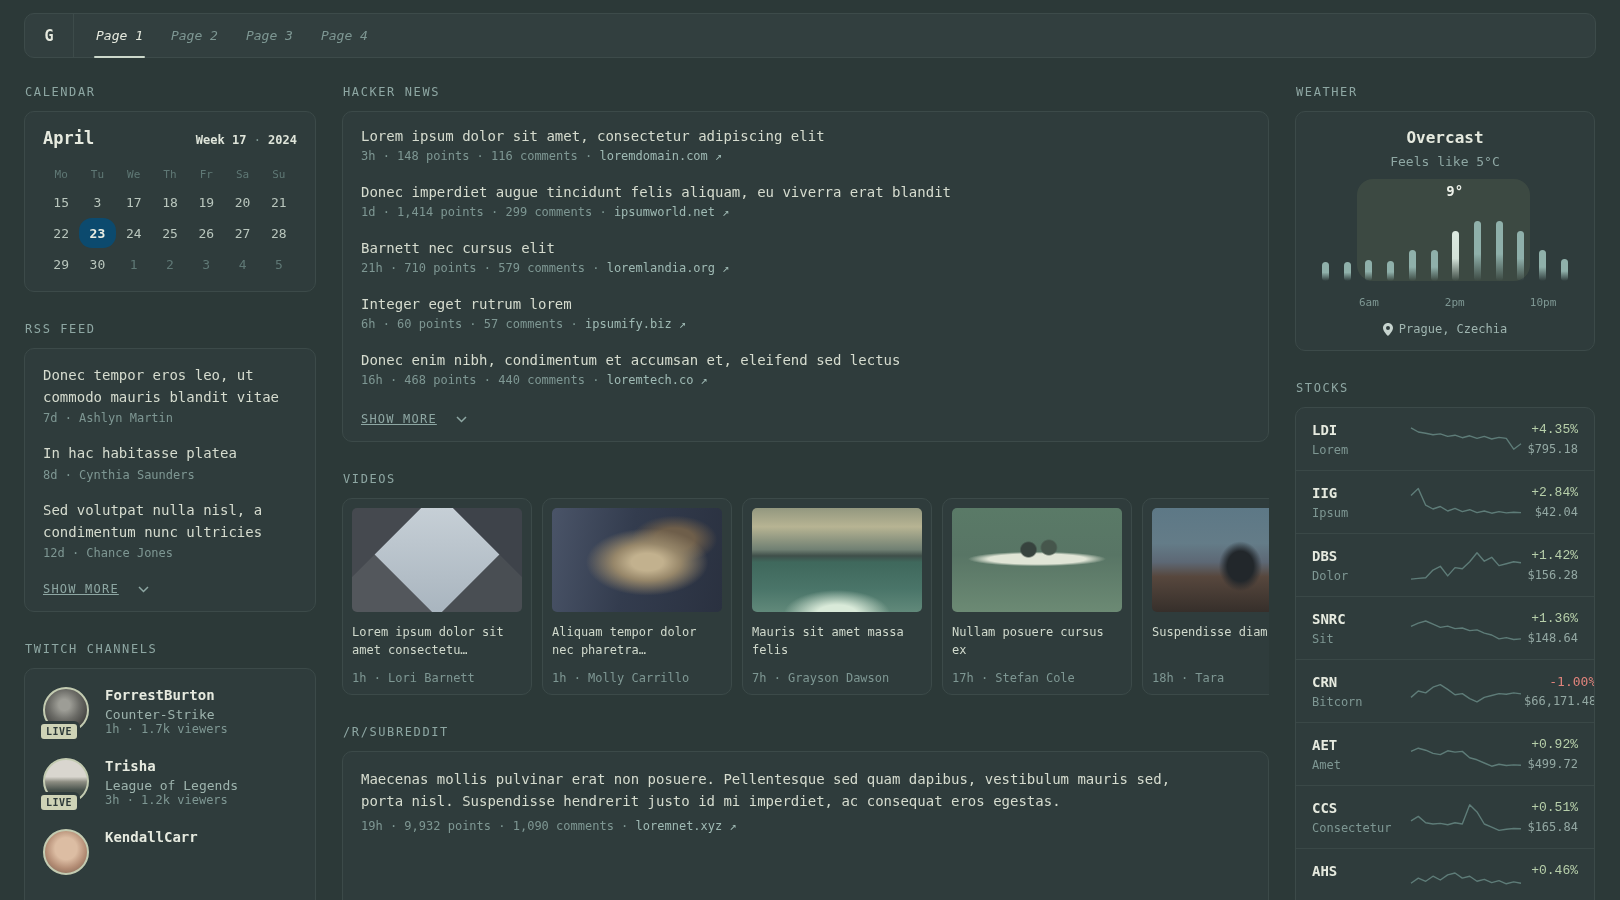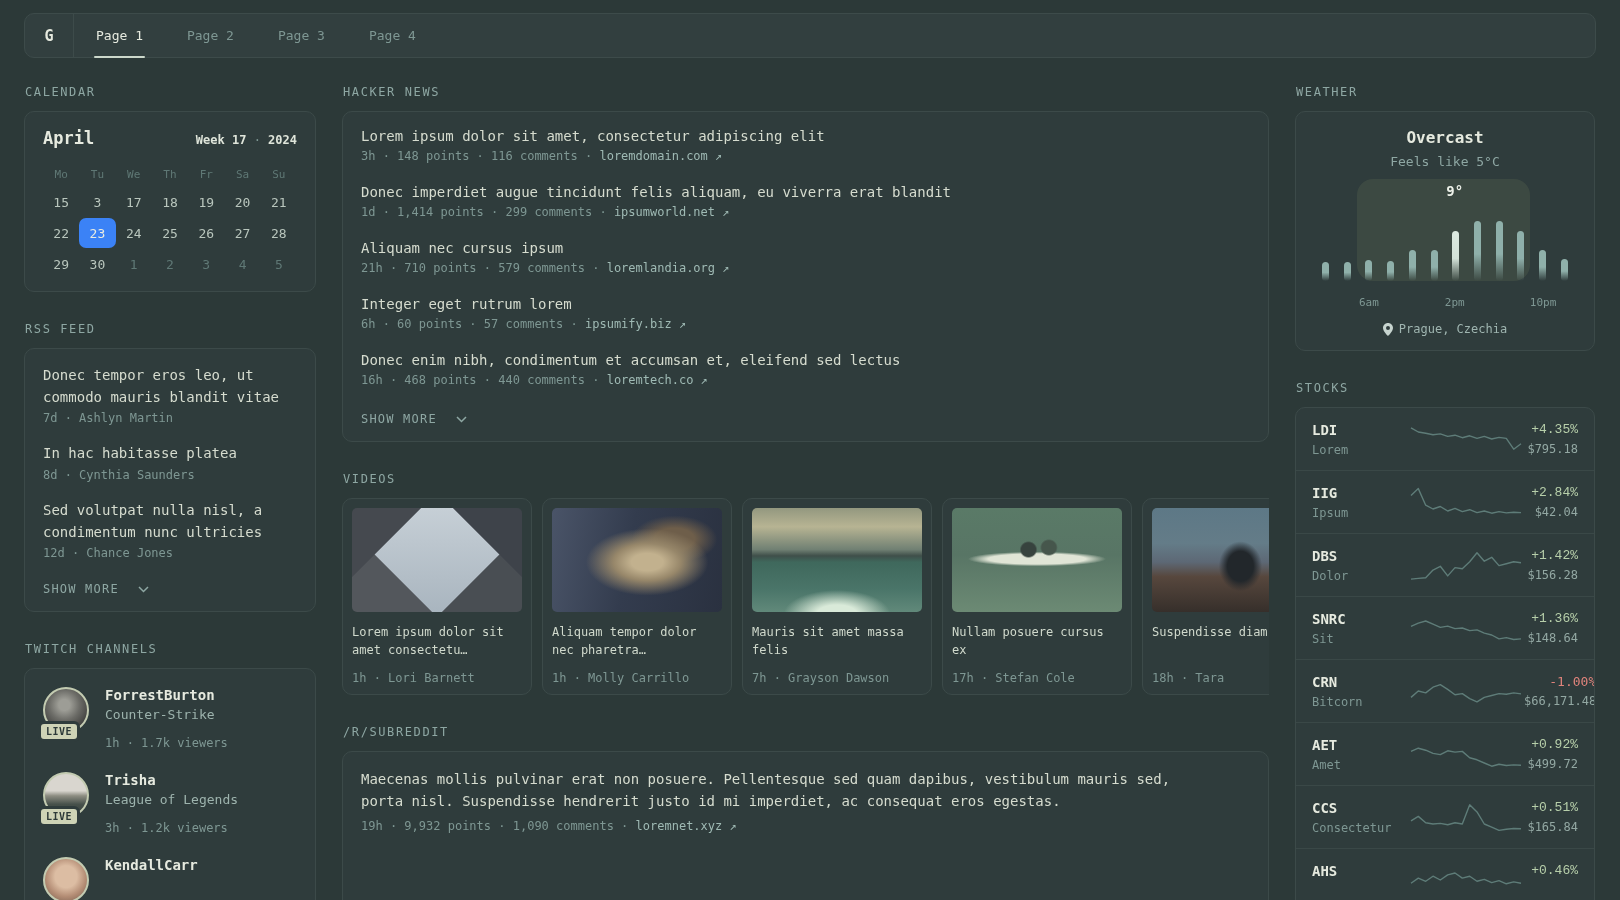--- a/index.html
+++ b/index.html
@@ -13,73 +13,73 @@
 
   
   .nav {
     height:45px; background:#323f3f; border:1px solid #3d4b4a; border-radius:10px;
     display:flex; align-items:stretch;
   }
   .nav-logo {
     width:49px; display:flex; align-items:center; justify-content:center;
     color:#e6eadf; font-weight:bold; font-size:15px; border-right:1px solid #3d4b4a;
   }
-  .nav-tabs { display:flex; padding-left:22px; gap:44px; }
+  .nav-tabs { display:flex; padding-left:22px; gap:28px;font-style:italic; }
   .tab { position:relative; display:flex; align-items:center; font-size:13px; color:#7e9793; cursor:pointer; }
   .tab.active { color:#e6eadf; }
   .tab.active::after {
     content:""; position:absolute; left:-2px; right:-2px; bottom:-1px; height:2px;
     background:#ccd8cb; border-radius:1px;
   }
 
   
   .columns {
     display:grid; grid-template-columns:292px 927px 300px; column-gap:26px;
     margin-top:27px; align-items:start;
   }
   .section { margin-bottom:30px; }
   .section-title { font-size:12px; letter-spacing:1.6px; color:#8ea7a3; margin:0 0 12px 1px; }
   .card { background:#2f3c3c; border:1px solid #3c4a49; border-radius:10px; }
 
   .show-more {
     display:inline-flex; align-items:center; gap:19px; font-size:12px; letter-spacing:1.2px;
-    color:#8ea7a3; cursor:pointer; margin-top:2px;
+    color:#8ea7a3; cursor:pointer; margin-top:2px;text-decoration:underline;
   }
 
   
   .cal-card { padding:16px 18px 12px; }
   .cal-head { display:flex; justify-content:space-between; align-items:baseline; }
   .cal-month { font-size:17px; font-weight:bold; color:#e6eadf; }
   .cal-week { font-size:12px; font-weight:bold; color:#dfe5da; }
   .cal-sep { color:#7e9793; font-weight:normal; }
   .cal-grid { display:grid; grid-template-columns:repeat(7,1fr); margin-top:14px; row-gap:1px; }
   .cal-cell { height:30px; display:flex; align-items:center; justify-content:center; font-size:13px; color:#b9c6bd; }
   .cal-wd { color:#5f7875; font-size:11px; height:24px; }
   .cal-day.dim { color:#5f7875; }
-  .cal-day.selected { background:#3b82f6; border-radius:7px; color:#e9ece2; font-weight:normal; }
+  .cal-day.selected { background:#0c4a6e; border-radius:13px; color:#e9ece2; font-weight:bold; }
 
   
   .rss-card { padding:16px 18px 14px; }
   .feed-item { margin-bottom:18px; }
   .feed-title { font-size:14px; line-height:1.55; color:#d6dccf; cursor:pointer; }
   .feed-meta { font-size:12px; color:#7e9793; margin-top:3px; }
 
   
   .tw-card { padding:18px 18px 14px; min-height:228px; }
   .tw-row { display:flex; gap:16px; margin-bottom:22px; cursor:pointer; }
   .tw-av-wrap { position:relative; width:46px; height:46px; flex:none; }
   .tw-avatar { width:46px; height:46px; border-radius:50%; border:2px solid #c3cbb1; }
   .live-badge {
     position:absolute; left:-5px; bottom:-9px; background:#ced3b6; color:#2c3938;
     font-size:10px; font-weight:bold; letter-spacing:.5px; padding:2px 5px;
     border-radius:6px; border:3px solid #2f3c3c;
   }
   .tw-name { font-size:14px; font-weight:bold; color:#e6eadf; }
   .tw-game { font-size:13px; color:#9db3ad; margin-top:4px; }
-  .tw-meta { font-size:12px; color:#7e9793; margin-top:14px; }
+  .tw-meta { font-size:12px; color:#7e9793; margin-top:0; }
   .av-0 { background:radial-gradient(circle at 46% 38%,#9d9d96 0 16%,#6c6c67 44%,#3d3d3b 78%); }
   .av-1 { background:linear-gradient(180deg,#d9d6cf 0 40%,#8d8d82 52%,#47514b 72%,#343e3b 100%); }
   .av-2 { background:radial-gradient(circle at 50% 42%,#dcbda3 0 34%,#b38c74 62%,#6e5749 100%); }
 
   
   .hn-card { padding:16px 18px 14px; }
   .hn-item { margin-bottom:21px; }
   .hn-title { font-size:14px; color:#d6dccf; cursor:pointer; }
   .hn-meta { font-size:12px; color:#7e9793; margin-top:5px; }
   .domain { color:#9fbab4; cursor:pointer; }
@@ -298,21 +298,21 @@
         <div class="card hn-card">
           <div class="hn-item">
             <div class="hn-title">Lorem ipsum dolor sit amet, consectetur adipiscing elit</div>
             <div class="hn-meta"><span>3h · 148 points · 116 comments</span><span> · </span><span class="domain"><span>loremdomain.com</span> <span>↗</span></span></div>
           </div>
           <div class="hn-item">
             <div class="hn-title">Donec imperdiet augue tincidunt felis aliquam, eu viverra erat blandit</div>
             <div class="hn-meta"><span>1d · 1,414 points · 299 comments</span><span> · </span><span class="domain"><span>ipsumworld.net</span> <span>↗</span></span></div>
           </div>
           <div class="hn-item">
-            <div class="hn-title">Aliquam nec cursus ipsum</div>
+            <div class="hn-title">Barnett nec cursus elit</div>
             <div class="hn-meta"><span>21h · 710 points · 579 comments</span><span> · </span><span class="domain"><span>loremlandia.org</span> <span>↗</span></span></div>
           </div>
           <div class="hn-item">
             <div class="hn-title">Integer eget rutrum lorem</div>
             <div class="hn-meta"><span>6h · 60 points · 57 comments</span><span> · </span><span class="domain"><span>ipsumify.biz</span> <span>↗</span></span></div>
           </div>
           <div class="hn-item">
             <div class="hn-title">Donec enim nibh, condimentum et accumsan et, eleifend sed lectus</div>
             <div class="hn-meta"><span>16h · 468 points · 440 comments</span><span> · </span><span class="domain"><span>loremtech.co</span> <span>↗</span></span></div>
           </div>

